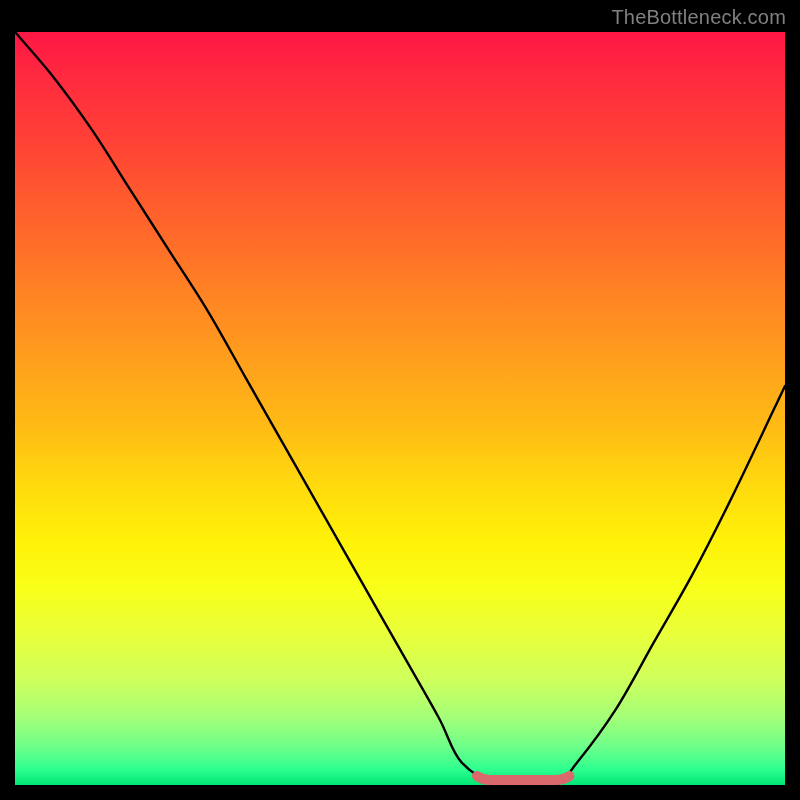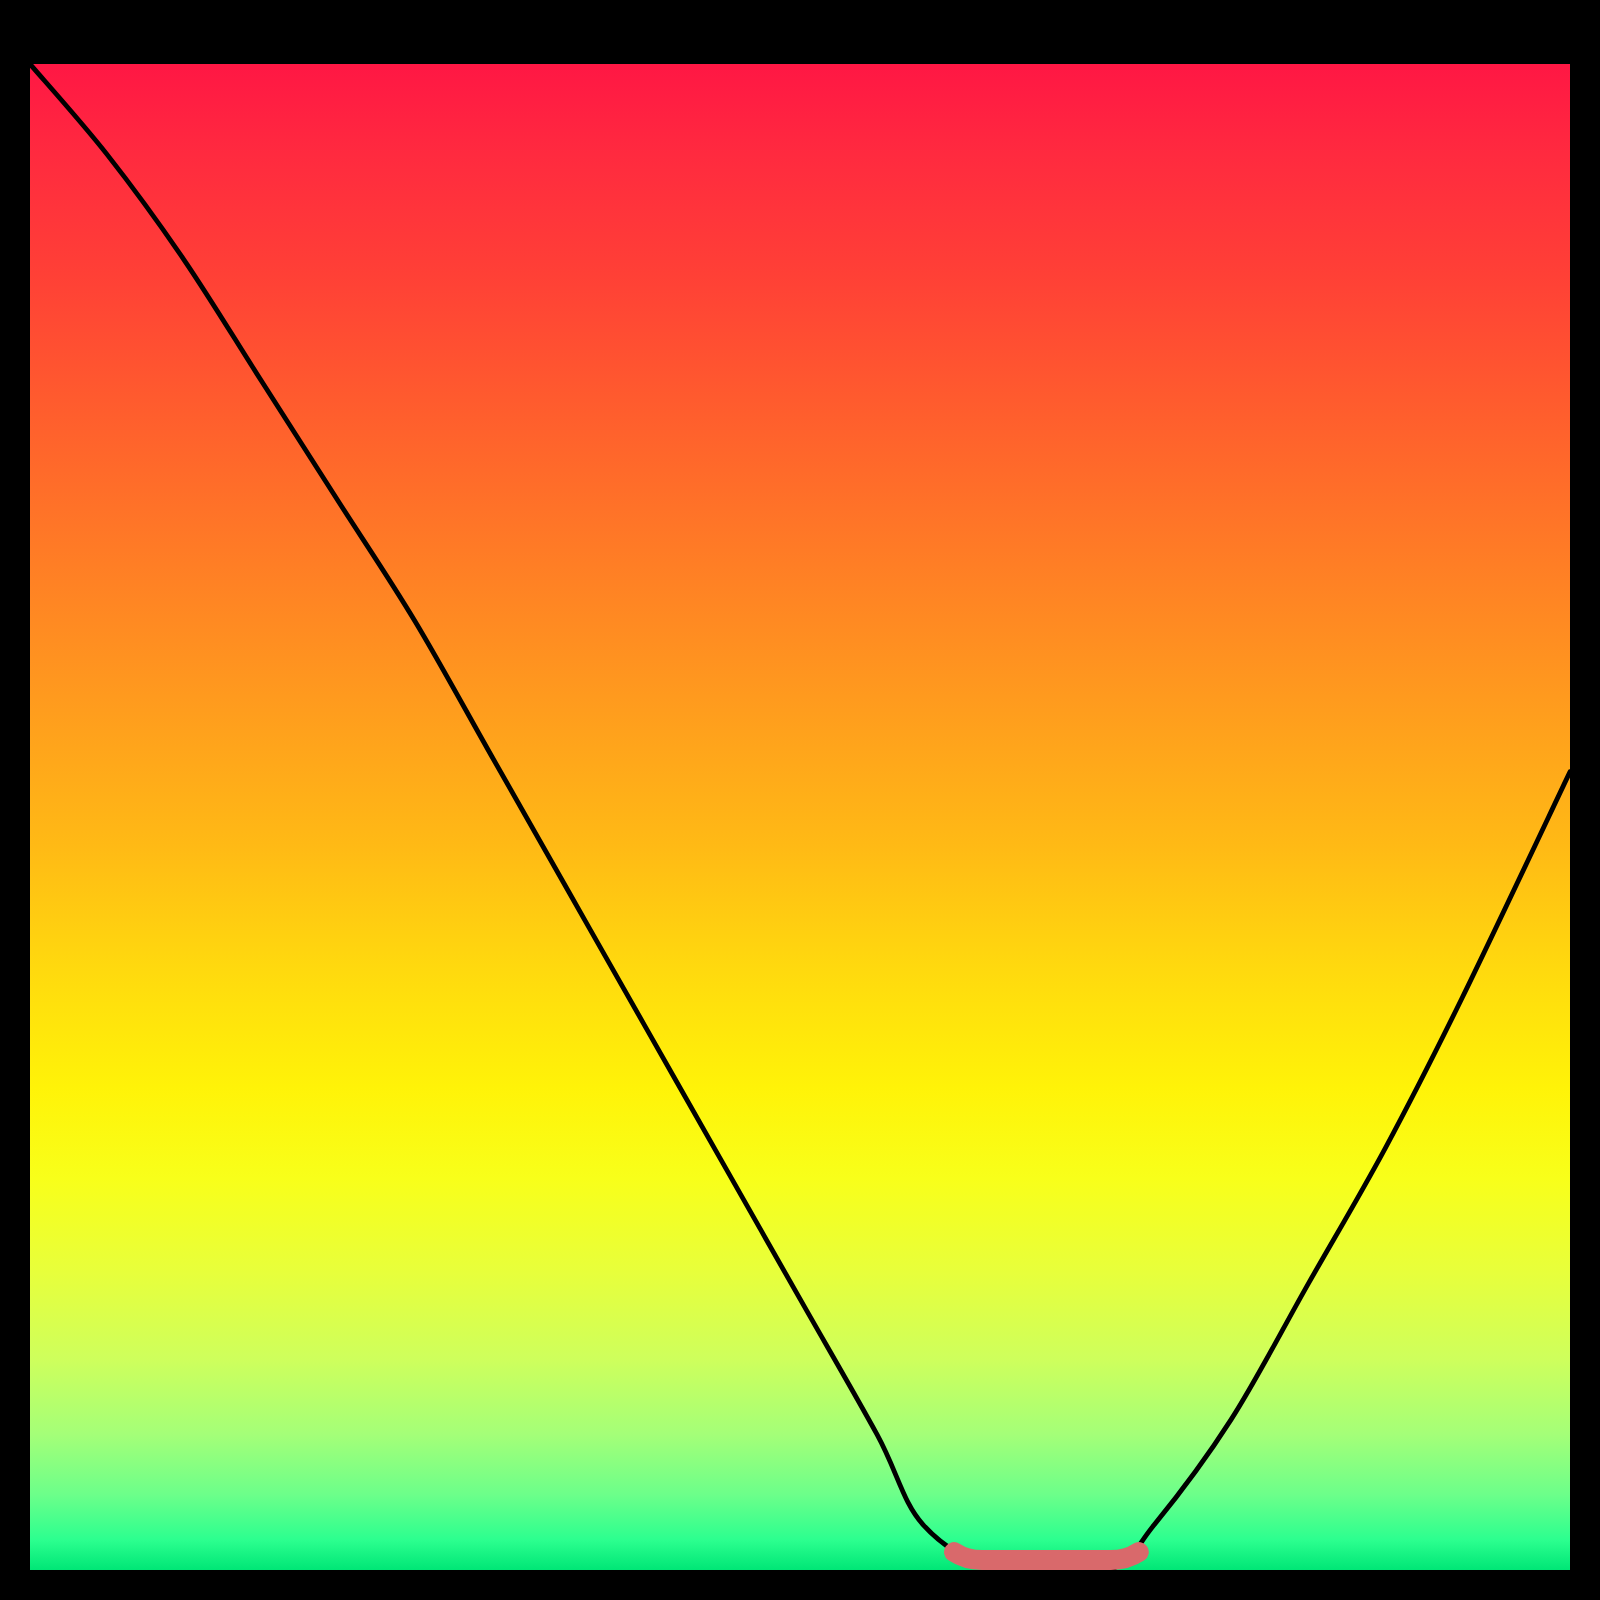--- a/index.html
+++ b/index.html
@@ -67,20 +67,21 @@
     color: #808080;
     font-weight: 500;
     letter-spacing: 0.2px;
   }
 </style>
 </head>
 <body>
 
 <div class="stage">
 
+  <div class="watermark">TheBottleneck.com</div>
 
   <div class="frame">
     <div class="gradient"></div>
 
     <svg class="curve" viewBox="0 0 770 753" preserveAspectRatio="none">
       <path id="curve-path" fill="none" stroke-width="2.4" stroke-linecap="round" stroke="#000000" d="M 0,0 C 6.416666666666667,7.530000000000011 25.666666666666664,28.865000000000066 38.5,45.180000000000064 C 51.333333333333336,61.49500000000006 64.16666666666667,79.065 77,97.88999999999999 C 89.83333333333333,116.71499999999997 102.66666666666667,138.04999999999998 115.5,158.13 C 128.33333333333334,178.21 141.16666666666666,198.29 154,218.37 C 166.83333333333334,238.45000000000002 179.66666666666666,257.27500000000003 192.5,278.61 C 205.33333333333334,299.945 218.16666666666666,323.79 231,346.38 C 243.83333333333334,368.96999999999997 256.6666666666667,391.55999999999995 269.5,414.15 C 282.3333333333333,436.74 295.1666666666667,459.33 308,481.92 C 320.8333333333333,504.51000000000005 333.6666666666667,527.1 346.5,549.69 C 359.3333333333333,572.2800000000001 372.16666666666663,594.87 385,617.46 C 397.83333333333337,640.0500000000001 413.2333333333334,666.405 423.50000000000006,685.23 C 433.7666666666667,704.0550000000001 436.3333333333333,719.115 446.59999999999997,730.41 C 456.8666666666666,741.7049999999999 469.70000000000005,749.235 485.1,753 C 500.5,756.765 526.1666666666666,756.765 539,753 C 551.8333333333334,749.235 551.8333333333334,742.9599999999999 562.1,730.41 C 572.3666666666667,717.86 587.7666666666667,697.78 600.6,677.7 C 613.4333333333334,657.6200000000001 626.2666666666667,632.5200000000001 639.1,609.9300000000001 C 651.9333333333334,587.34 664.7666666666667,566.005 677.6,542.16 C 690.4333333333334,518.3149999999999 700.7,498.235 716.1,466.86 C 731.5,435.485 761.0166666666667,372.73499999999996 770,353.90999999999997"></path>
       <path id="marker-path" stroke-width="10" fill="none" stroke-linecap="round" stroke="#d9696b" d="M 462,744 Q 468,748 476,748 L 540.4,748 Q 548.4,748 554.4,744"></path>
     </svg>
   </div>
 

